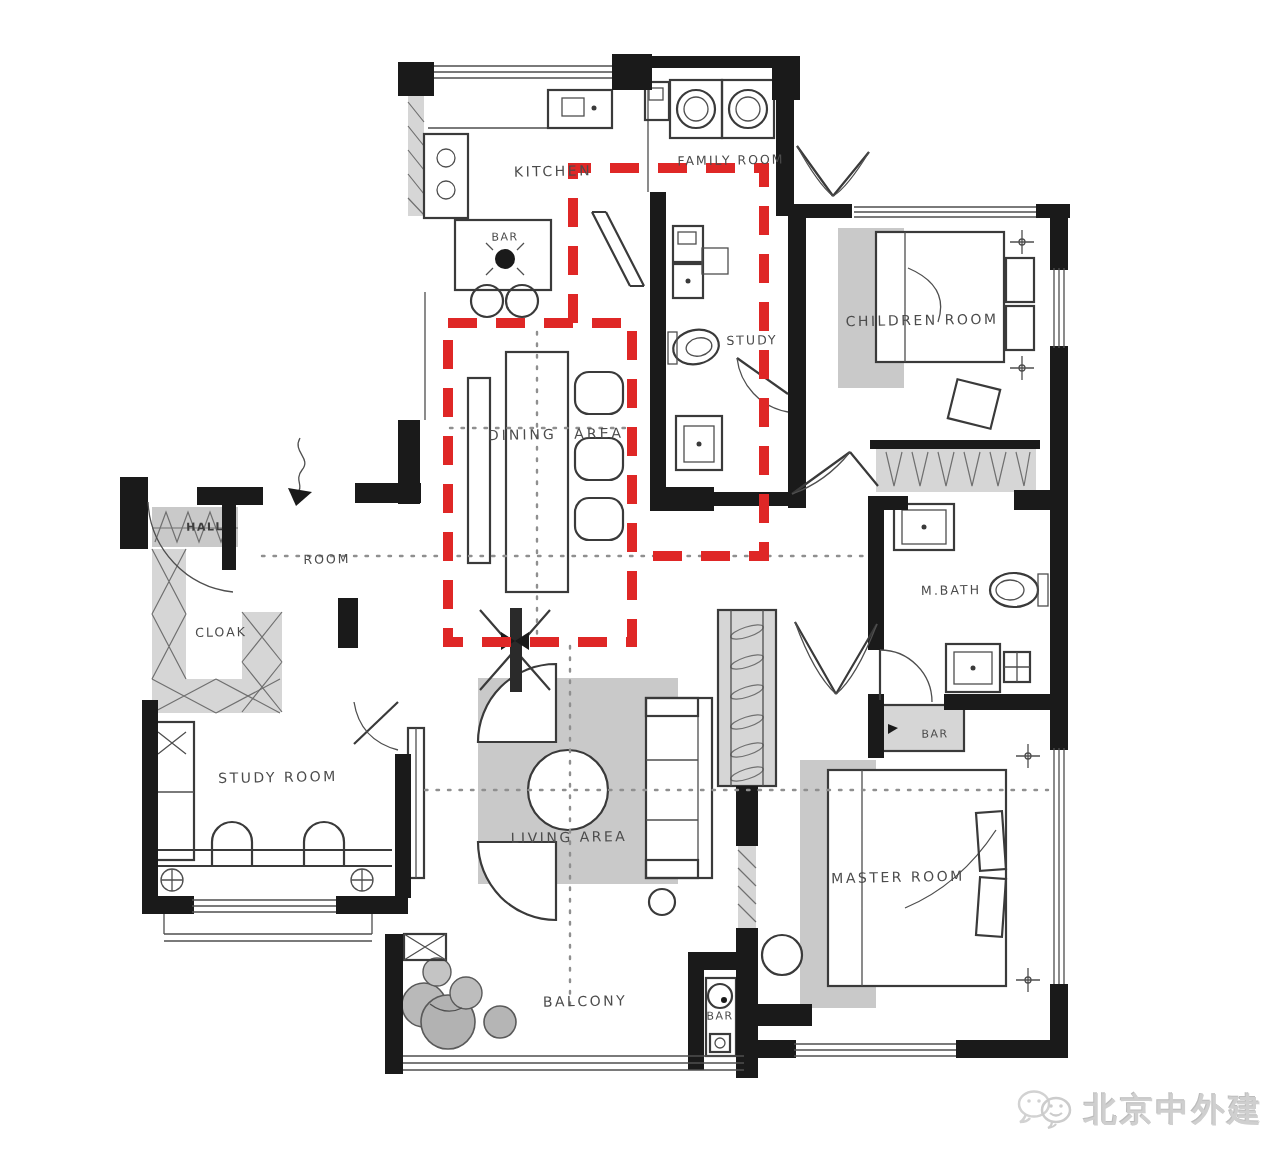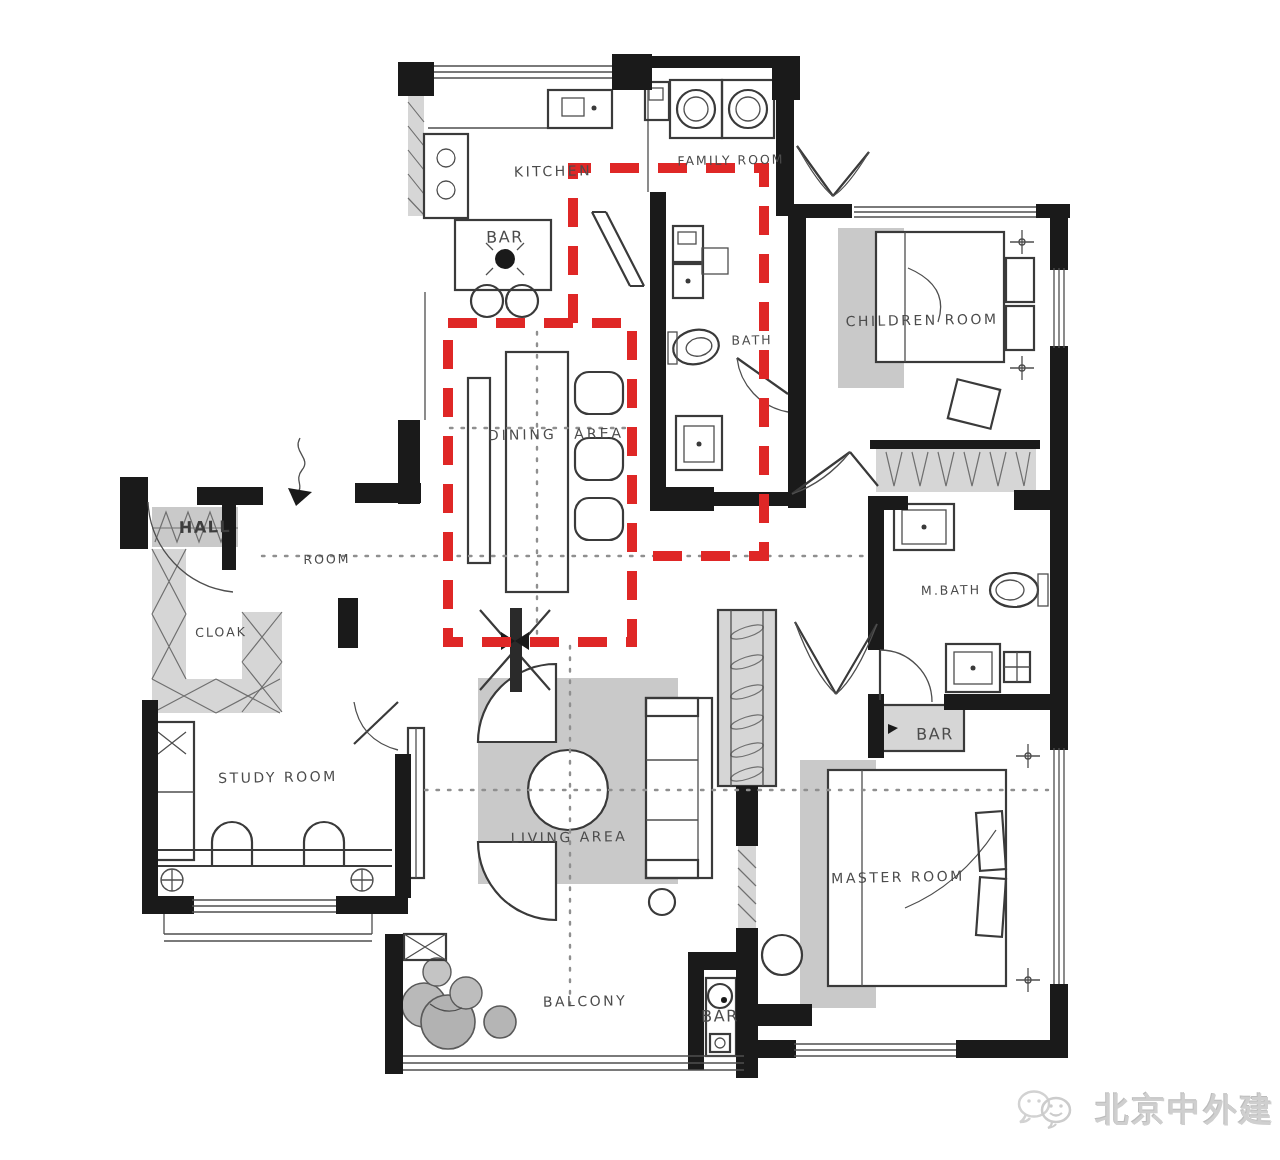--- a/index.html
+++ b/index.html
@@ -13,25 +13,25 @@
   .wf {fill:#ffffff;stroke:#3a3a3a;stroke-width:2.2;}
   .t  {fill:none;stroke:#4f4f4f;stroke-width:1.3;}
   .g  {fill:#c9c9c9;}
   .gl {fill:#d6d6d6;}
   .hx {fill:none;stroke:#707070;stroke-width:1.2;}
   .dot{fill:none;stroke:#8f8f8f;stroke-width:2.4;stroke-dasharray:2.5 9;stroke-linecap:round;}
   .red{fill:none;stroke:#df2726;stroke-width:10;stroke-dasharray:29 19;}
 
   .room-label{position:absolute;transform:translate(-50%,-50%) rotate(-1deg);
     color:#4c4c4c;font-size:14px;letter-spacing:2.5px;white-space:nowrap;}
-  .small-label{font-size:16px;letter-spacing:1.5px;}
+  .small-label{font-size:11px;letter-spacing:1.5px;}
   .mid-label{font-size:12.5px;letter-spacing:2px;}
   .wide-label{letter-spacing:3px;word-spacing:10px;}
 
-  #watermark{position:absolute;left:1014px;top:1086px;display:flex;align-items:center;gap:20px;}
+  #watermark{position:absolute;left:1014px;top:1086px;display:flex;align-items:center;gap:8px;}
   #watermark .wm-text{font-size:33px;font-weight:bold;letter-spacing:3px;color:#cfcfcf;
      text-shadow:-1px -1px 0 #bcbcbc, 1px 1px 0 #ffffff;}
 </style>
 </head>
 <body>
 
 <div id="stage">
 
 <svg id="plan-svg" width="1280" height="1160" viewBox="0 0 1280 1160">
 
@@ -299,21 +299,21 @@
 
   <g class="red">
     <path d="M448,323 H632 V642 H448 Z"></path>
     <path d="M573,323 V168 H764 V556 H652"></path>
   </g>
 </svg>
 
   <div class="room-label" style="left:553px;top:171px;">KITCHEN</div>
   <div class="room-label mid-label" style="left:731px;top:160px;">FAMILY ROOM</div>
   <div class="room-label small-label" style="left:505px;top:237px;">BAR</div>
-  <div class="room-label mid-label" style="left:752px;top:340px;">BATH</div>
+  <div class="room-label mid-label" style="left:752px;top:340px;">STUDY</div>
   <div class="room-label" style="left:922px;top:320px;">CHILDREN ROOM</div>
   <div class="room-label wide-label" style="left:556px;top:434px;">DINING AREA</div>
   <div class="room-label mid-label" style="left:327px;top:559px;">ROOM</div>
   <div class="room-label small-label" style="left:205px;top:527px;color:#3d3d3d;font-weight:bold;">HALL</div>
   <div class="room-label mid-label" style="left:221px;top:588px;margin-top:44px;">CLOAK</div>
   <div class="room-label mid-label" style="left:951px;top:590px;">M.BATH</div>
   <div class="room-label small-label" style="left:935px;top:734px;">BAR</div>
   <div class="room-label" style="left:278px;top:777px;">STUDY ROOM</div>
   <div class="room-label" style="left:569px;top:837px;">LIVING AREA</div>
   <div class="room-label" style="left:898px;top:877px;">MASTER ROOM</div>

